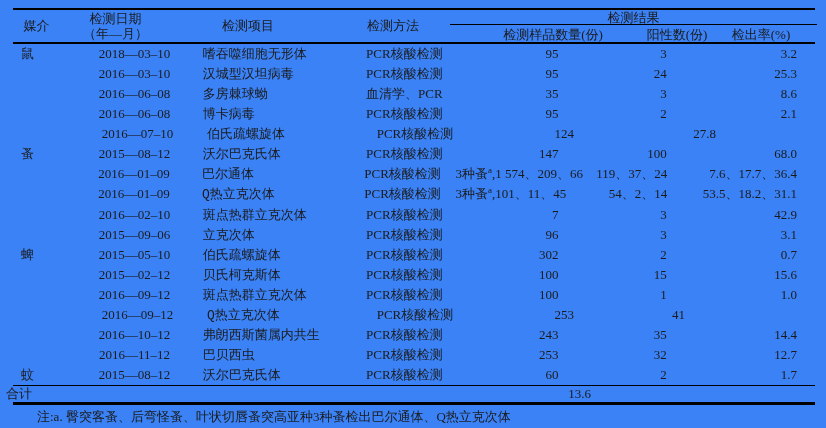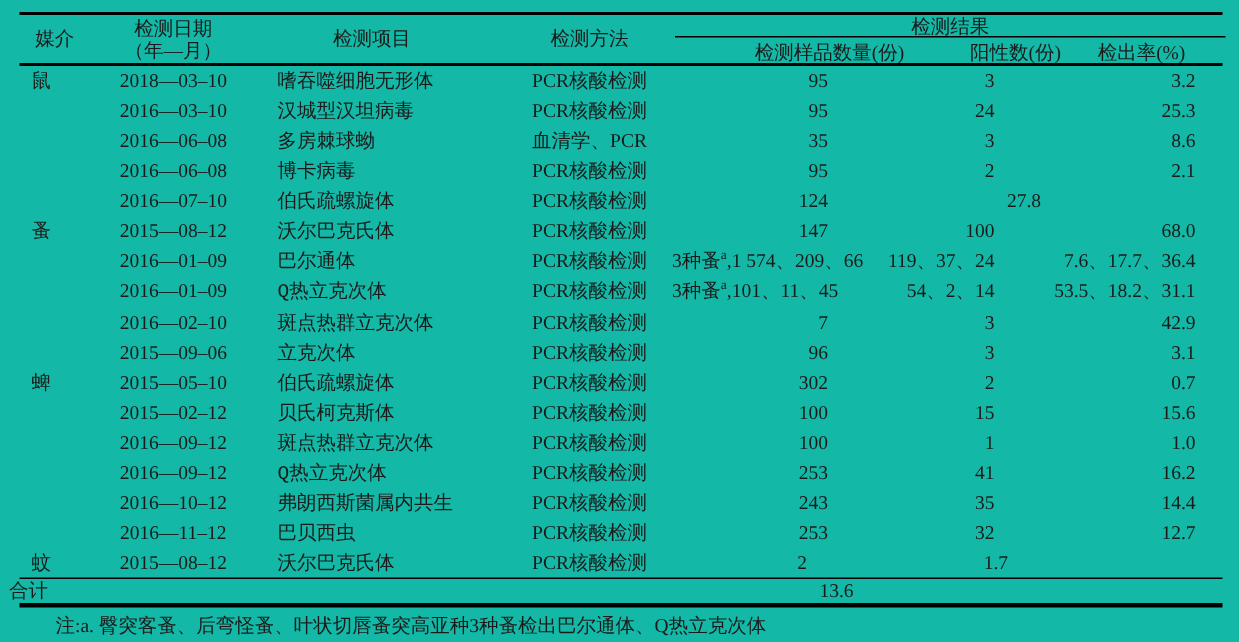--- a/index.html
+++ b/index.html
@@ -1,17 +1,17 @@
 <!DOCTYPE html>
 <html><head>
 <meta charset="utf-8">
 <style>
   html,body{margin:0;padding:0;background:#ffffff;}
   .page{
-    position:relative;width:826px;height:428px;background:#14b8a6;
+    position:relative;width:826px;height:428px;background:#3b82f6;
     font-family:"Liberation Serif","DejaVu Serif",serif;
     color:#1b1b1b;font-size:13px;overflow:hidden;
   }
   .rule{position:absolute;left:13px;width:802px;background:#000;}
   .rule-top{top:8px;height:2px;}
   .rule-headbottom{top:42px;height:2px;}
   .rule-pretotal{top:385px;height:1px;}
   .rule-bottom{top:402px;height:3px;}
 
   .thead{position:absolute;top:10px;left:0;width:826px;height:32px;display:flex;}
@@ -25,21 +25,21 @@
   .results-underline{position:absolute;left:2px;width:367px;top:14px;height:1px;background:#000;}
   .sub{position:absolute;top:16px;text-align:center;white-space:nowrap;}
   .sub-samples{left:5px;width:200px;}
   .sub-positives{left:179px;width:100px;}
   .sub-rate{left:263px;width:100px;}
 
   .tbody{position:absolute;top:44px;left:0;width:826px;height:341px;display:flex;flex-direction:column;}
   .trow{flex:1;display:flex;align-items:center;}
   .c{white-space:nowrap;box-sizing:border-box;}
   .c-media{width:73px;padding-left:21px;}
-  .c-date{width:85px;text-align:center;}
+  .c-date{width:85px;text-align:center;margin-left:22px;}
   .c-item{width:180px;padding-left:27px;font-family:Liberation Mono, monospace;}
   .c-method{width:110px;text-align:center;}
   .c-samples{width:125px;text-align:right;padding-right:21px;}
   .c-positives{width:103px;text-align:right;padding-right:13px;}
   .c-rate{width:150px;text-align:right;padding-right:29px;}
 
   .total-row{position:absolute;top:386px;left:0;width:826px;height:15px;display:flex;align-items:center;}
   .total-row .c-media{padding-left:6px;}
 
   sup{font-size:9px;line-height:0;}
@@ -187,21 +187,20 @@
         <div class="c c-positives">1</div>
         <div class="c c-rate">1.0</div>
       </div>
       <div class="trow">
         <div class="c c-media"></div>
         <div class="c c-date">2016—09–12</div>
         <div class="c c-item">Q热立克次体</div>
         <div class="c c-method">PCR核酸检测</div>
         <div class="c c-samples">253</div>
         <div class="c c-positives">41</div>
-        <div class="c c-rate">16.2</div>
       </div>
       <div class="trow">
         <div class="c c-media"></div>
         <div class="c c-date">2016—10–12</div>
         <div class="c c-item">弗朗西斯菌属内共生</div>
         <div class="c c-method">PCR核酸检测</div>
         <div class="c c-samples">243</div>
         <div class="c c-positives">35</div>
         <div class="c c-rate">14.4</div>
       </div>
@@ -212,20 +211,21 @@
         <div class="c c-method">PCR核酸检测</div>
         <div class="c c-samples">253</div>
         <div class="c c-positives">32</div>
         <div class="c c-rate">12.7</div>
       </div>
       <div class="trow">
         <div class="c c-media">蚊</div>
         <div class="c c-date">2015—08–12</div>
         <div class="c c-item">沃尔巴克氏体</div>
         <div class="c c-method">PCR核酸检测</div>
+        <div class="c c-samples">60</div>
         <div class="c c-positives">2</div>
         <div class="c c-rate">1.7</div>
       </div>
     </div>
 
   <div class="rule rule-pretotal"></div>
 
   <div class="trow total-row">
     <div class="c c-media">合计</div>
     <div class="c c-date"></div>

